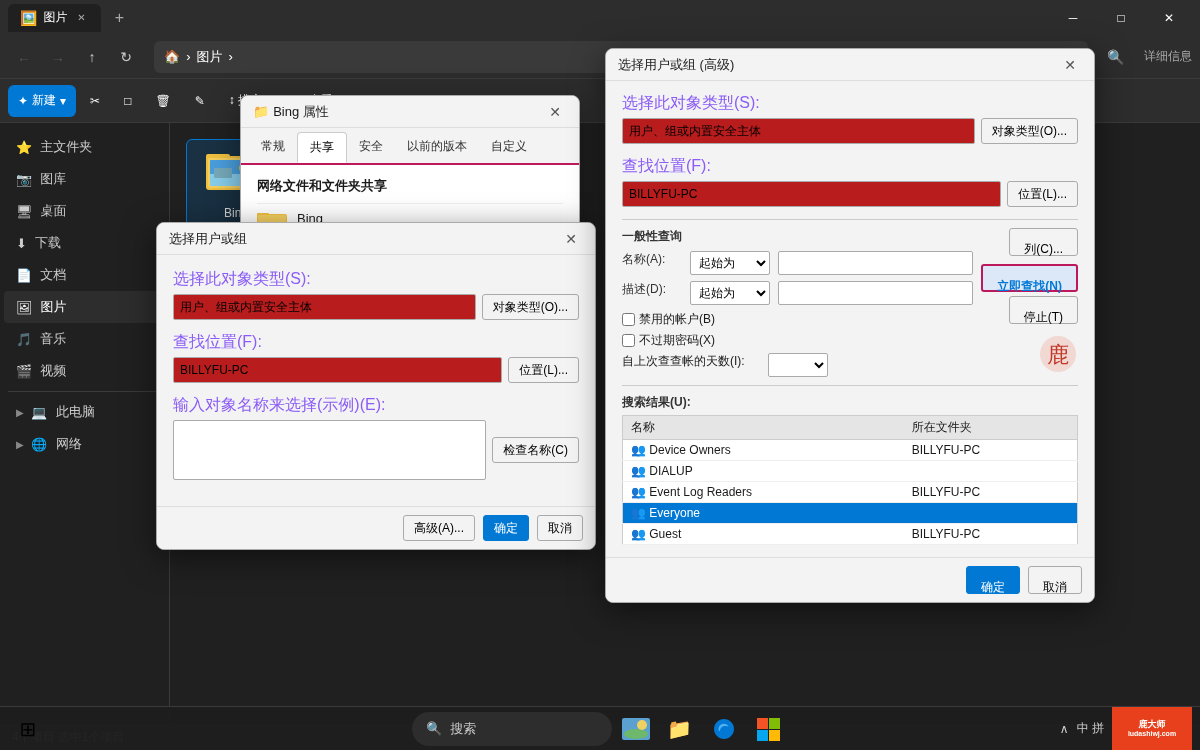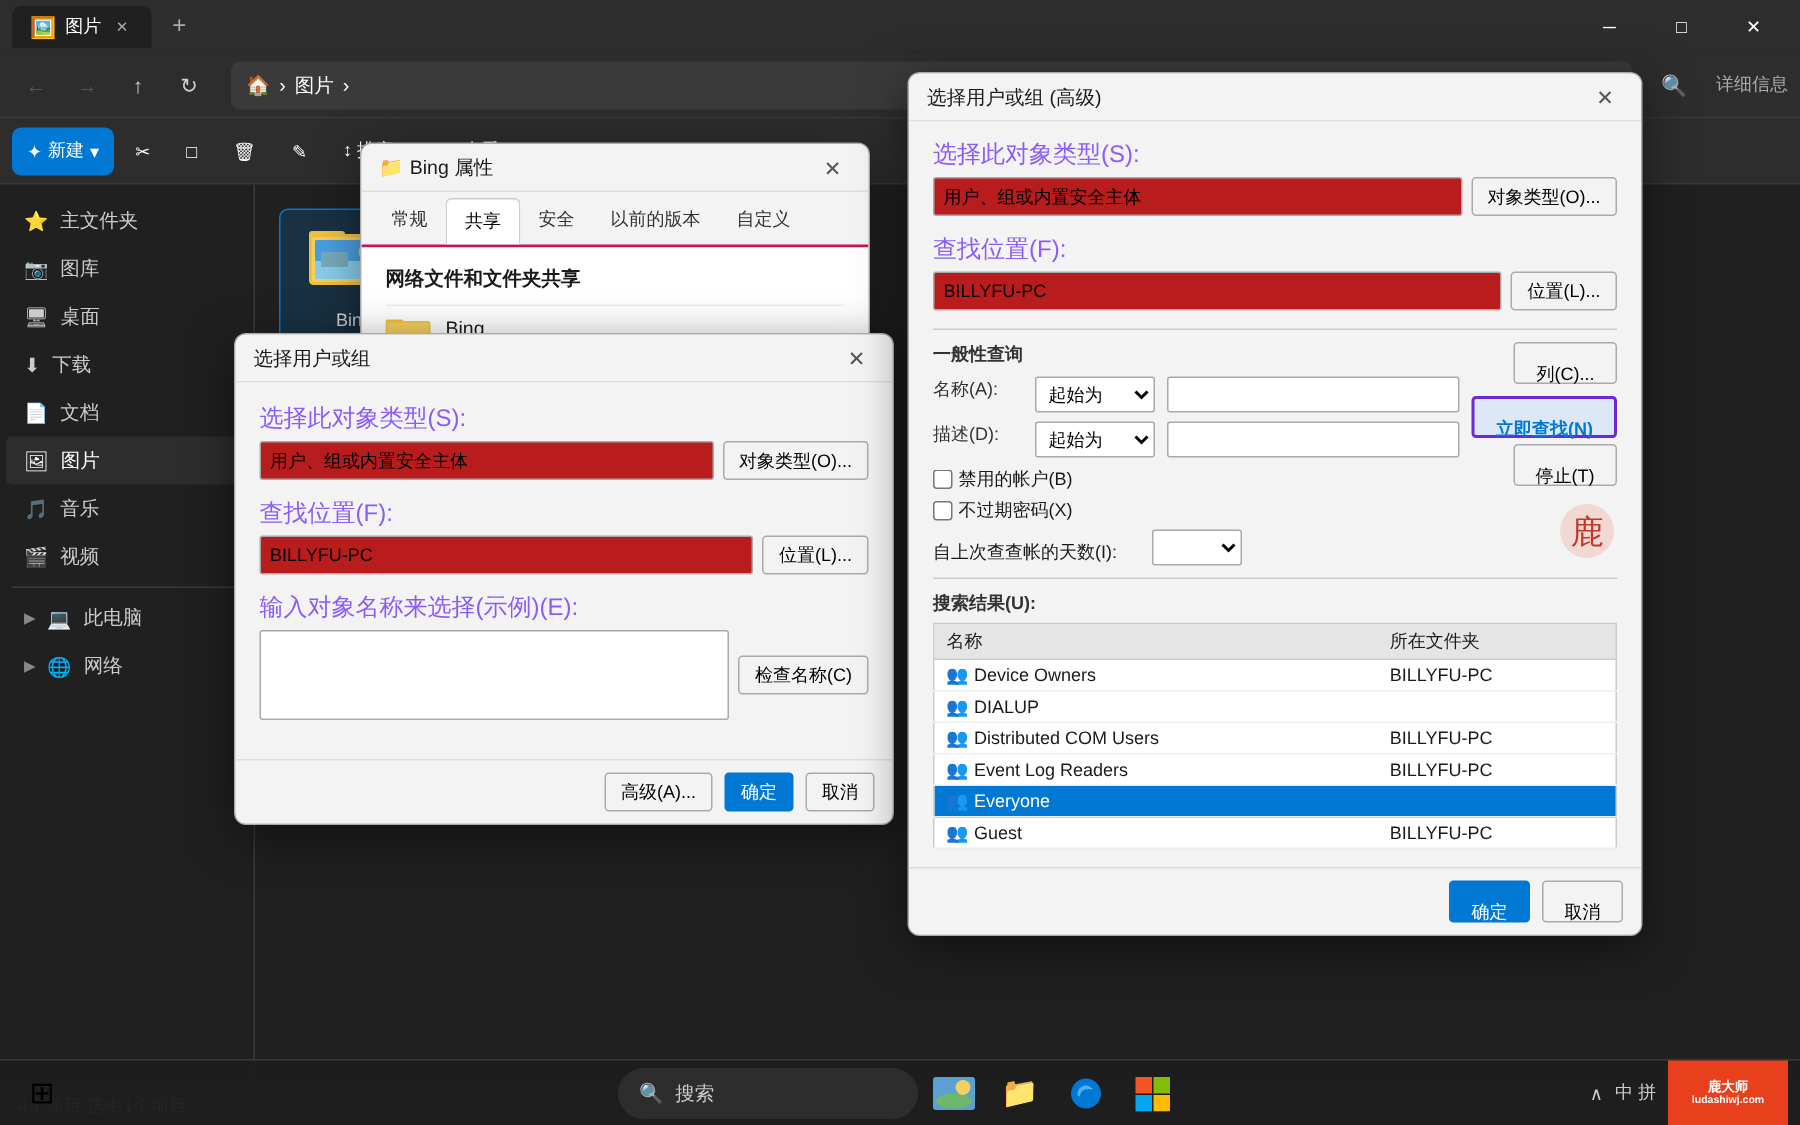--- a/index.html
+++ b/index.html
@@ -406,21 +406,21 @@
       font-size: 12px;
       border-radius: 2px;
       width: 80px;
     }
     .adv-check-row {
       display: flex; align-items: center; gap: 4px;
       font-size: 12px;
       margin-bottom: 4px;
     }
     .adv-days-row {
-      display: flex; align-items: flex-end; gap: 23px;
+      display: flex; align-items: flex-start; gap: 23px;
       font-size: 12px;
     }
     .search-results-section {
       margin-top: 8px;
     }
     .results-label {
       font-size: 12px;
       font-weight: 600;
       color: #333;
       margin-bottom: 4px;
@@ -459,21 +459,21 @@
       cursor: pointer;
       white-space: nowrap;
     }
     .adv-btn.primary {
       background: #0078d4;
       color: #fff;
       border-color: #0078d4;
     }
     .adv-btn.now-btn {
       background: #dce8f8;
-      border: 2px solid #6d28d9;
+      border: 2px solid #be185d;
       color: #0078d4;
       font-weight: 600;
     }
     .adv-right-btns {
       display: flex; flex-direction: column; gap: 4px;
       align-items: flex-end;
     }
     .divider {
       border: none;
       border-top: 1px solid #ccc;
@@ -787,27 +787,20 @@
               <tr>
       <td>
         <span style="font-size:12px;">👥</span>
         DIALUP
       </td>
       <td></td>
     </tr>
               <tr>
       <td>
         <span style="font-size:12px;">👥</span>
-        Distributed COM Users
-      </td>
-      <td>BILLYFU-PC</td>
-    </tr>
-              <tr>
-      <td>
-        <span style="font-size:12px;">👥</span>
         Event Log Readers
       </td>
       <td>BILLYFU-PC</td>
     </tr>
               <tr class="selected">
       <td>
         <span style="font-size:12px;">👥</span>
         Everyone
       </td>
       <td></td>

